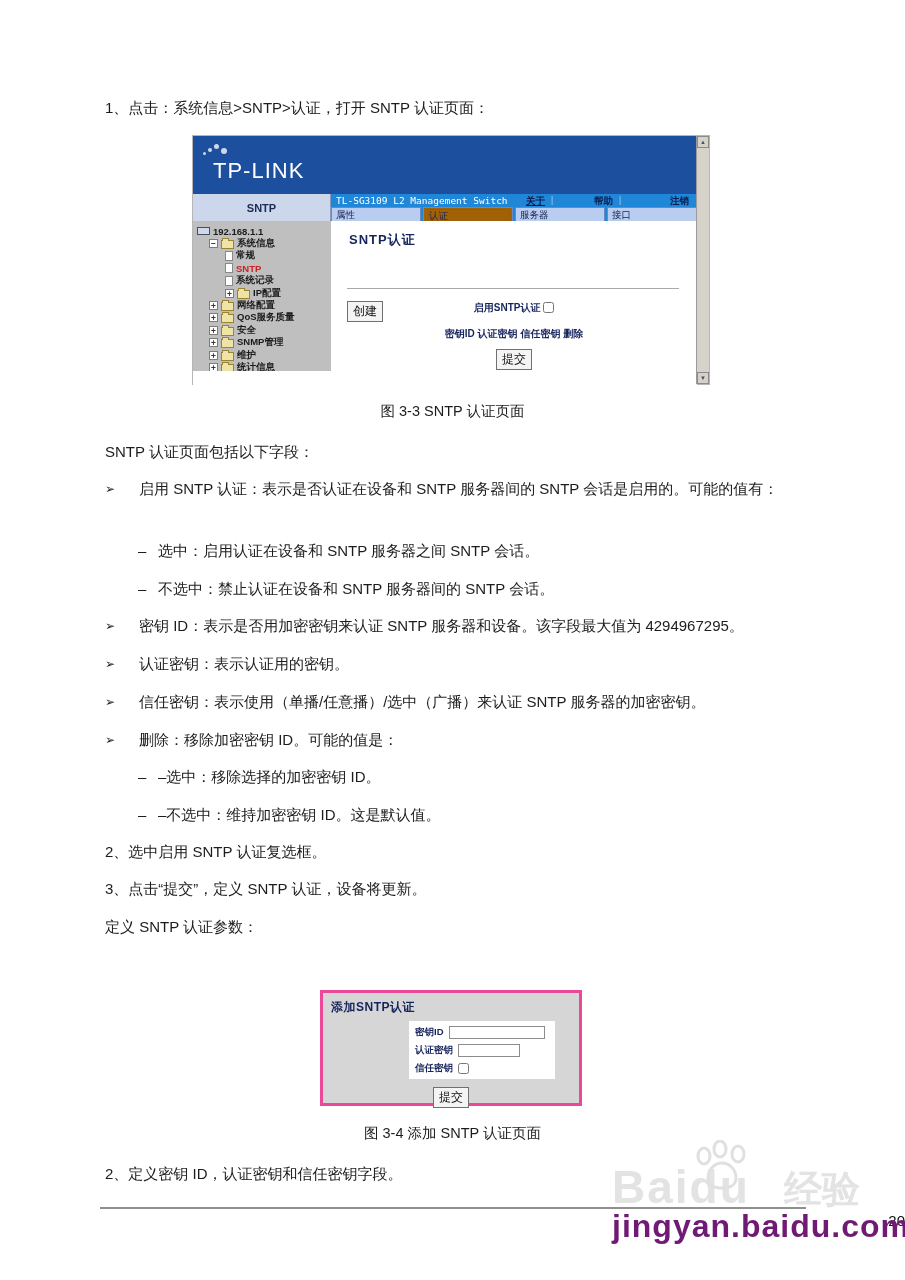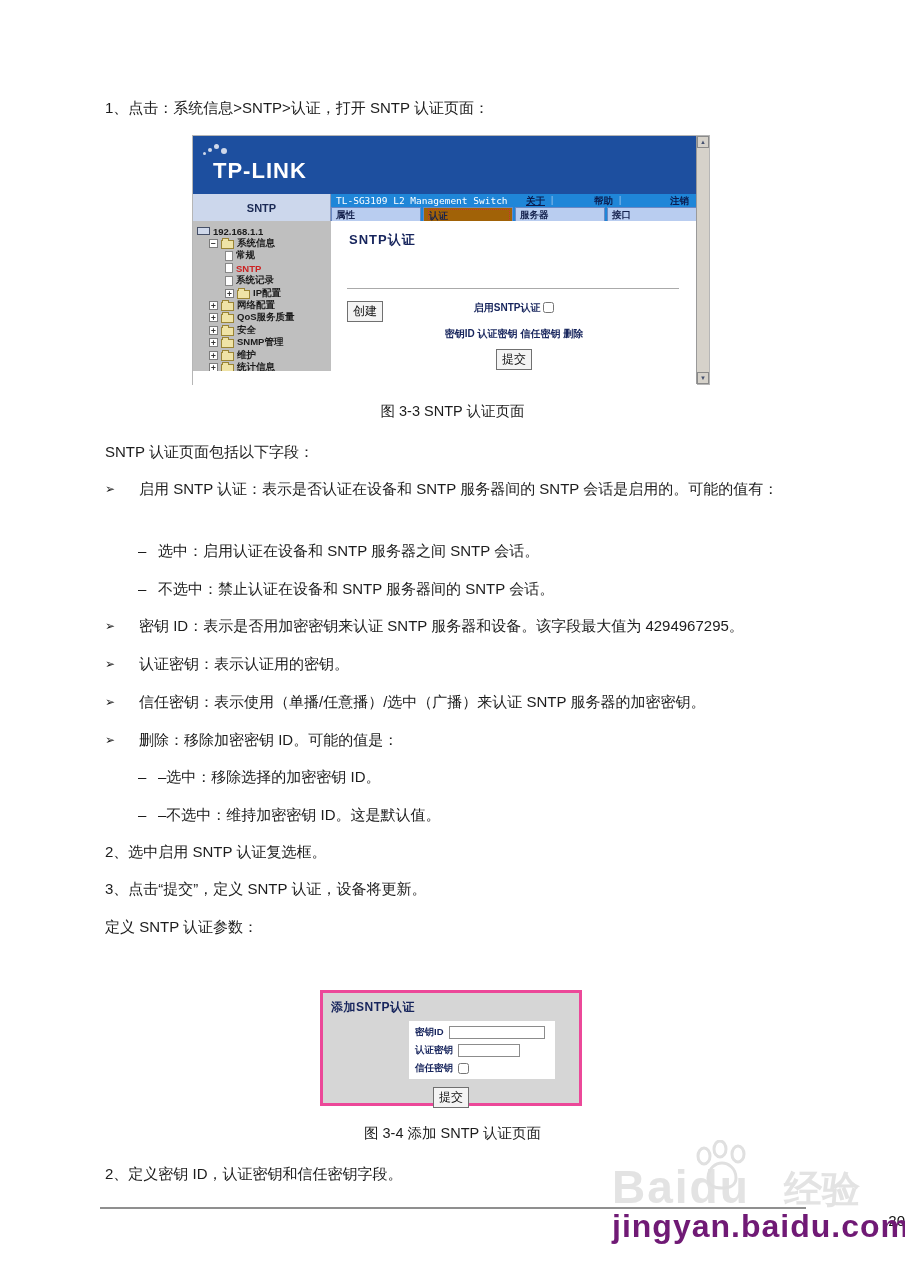--- a/index.html
+++ b/index.html
@@ -24,35 +24,35 @@
   .wm-row1 { position:relative; height:62px; }
   .wm-brand { position:absolute; left:0; top:18px; font-size:46px; font-weight:bold; letter-spacing:2px; color:#e3e3e3; }
   .wm-suffix { position:absolute; left:172px; top:22px; font-size:38px; font-weight:bold; color:#e3e3e3; }
   .wm-paw { position:absolute; left:78px; top:-2px; }
   .wm-site { font-size:32px; font-weight:bold; color:#701a75; letter-spacing:1px; margin-top:4px; }
 
   
   .shot1 { position:absolute; left:192px; top:135px; width:518px; height:250px;
            border:1px solid #b6b6b6; background:#fff; font-family:"Liberation Sans", sans-serif; }
   .s1-navy { position:absolute; left:0; top:0; width:504px; height:58px; background:#1d4f9f; }
-  .s1-logo { position:absolute; left:20px; top:22px; color:#ffffff; font-size:22px; font-weight:bold;
+  .s1-logo { position:absolute; left:20px; top:22px; color:#ffffff; font-size:22px; font-weight:normal;
              letter-spacing:1px; font-family:"Liberation Sans", sans-serif; }
   .s1-logo-dots { position:absolute; left:10px; top:6px; width:26px; height:16px; }
   .s1-logo-dots i { position:absolute; background:#cfd8ea; border-radius:50%; }
   .s1-sbhead { position:absolute; left:0; top:58px; width:138px; height:27px; background:#ccd7ec;
                border-right:1px solid #8899bb; display:flex; align-items:center; justify-content:center;
                font-size:11px; font-weight:bold; color:#1b2a55; }
   .s1-titlebar { position:absolute; left:138px; top:58px; width:366px; height:13px; background:#1f86d8;
                  color:#fff; font-size:9.5px; font-family:"DejaVu Sans Mono", monospace; }
   .s1-dev { position:absolute; left:5px; top:1px; }
   .s1-link { position:absolute; top:1px; color:#0b1b4d; font-weight:bold; font-size:9.5px; cursor:pointer; }
   .s1-sep { position:absolute; top:0; color:#9cc4ea; font-size:9.5px; }
   .s1-tabs { position:absolute; left:138px; top:71px; width:366px; height:14px; background:#1f86d8; display:flex; gap:2px; }
   .s1-tab { width:91px; height:14px; background:#b9cdf0; border:1px solid #6a88c4; border-bottom:none;
-            font-size:9.5px; font-weight:bold; color:#15224e; padding:1px 0 0 4px; cursor:pointer; }
+            font-size:9.5px; font-weight:normal; color:#15224e; padding:1px 0 0 4px; cursor:pointer; }
   .s1-tab.sel { background:#a16207; }
   .s1-tab.sel .tabin { display:inline-block; width:82px; border:1px dotted #cc3333; }
   .s1-side { position:absolute; left:0; top:85px; width:138px; height:150px; background:#bfbfbf; padding:4px 0 0 4px; }
   .s1-sidefill { position:absolute; left:0; top:235px; width:138px; height:15px; background:#ffffff; }
   .trow { display:flex; align-items:center; gap:3px; height:12.4px; font-size:9.5px; font-weight:bold;
           color:#1a1a1a; white-space:nowrap; cursor:pointer; }
   .ind1 { padding-left:12px; } .ind2 { padding-left:28px; }
   .ebox { width:9px; height:9px; border:1px solid #7c7c7c; background:#fff; font-size:8px; line-height:7px;
           text-align:center; color:#333; flex:0 0 auto; font-family:"DejaVu Sans Mono", monospace; }
   .folder { width:13px; height:9px; background:#efe3a6; border:1px solid #9a8434; position:relative; flex:0 0 auto; margin-top:2px; }

